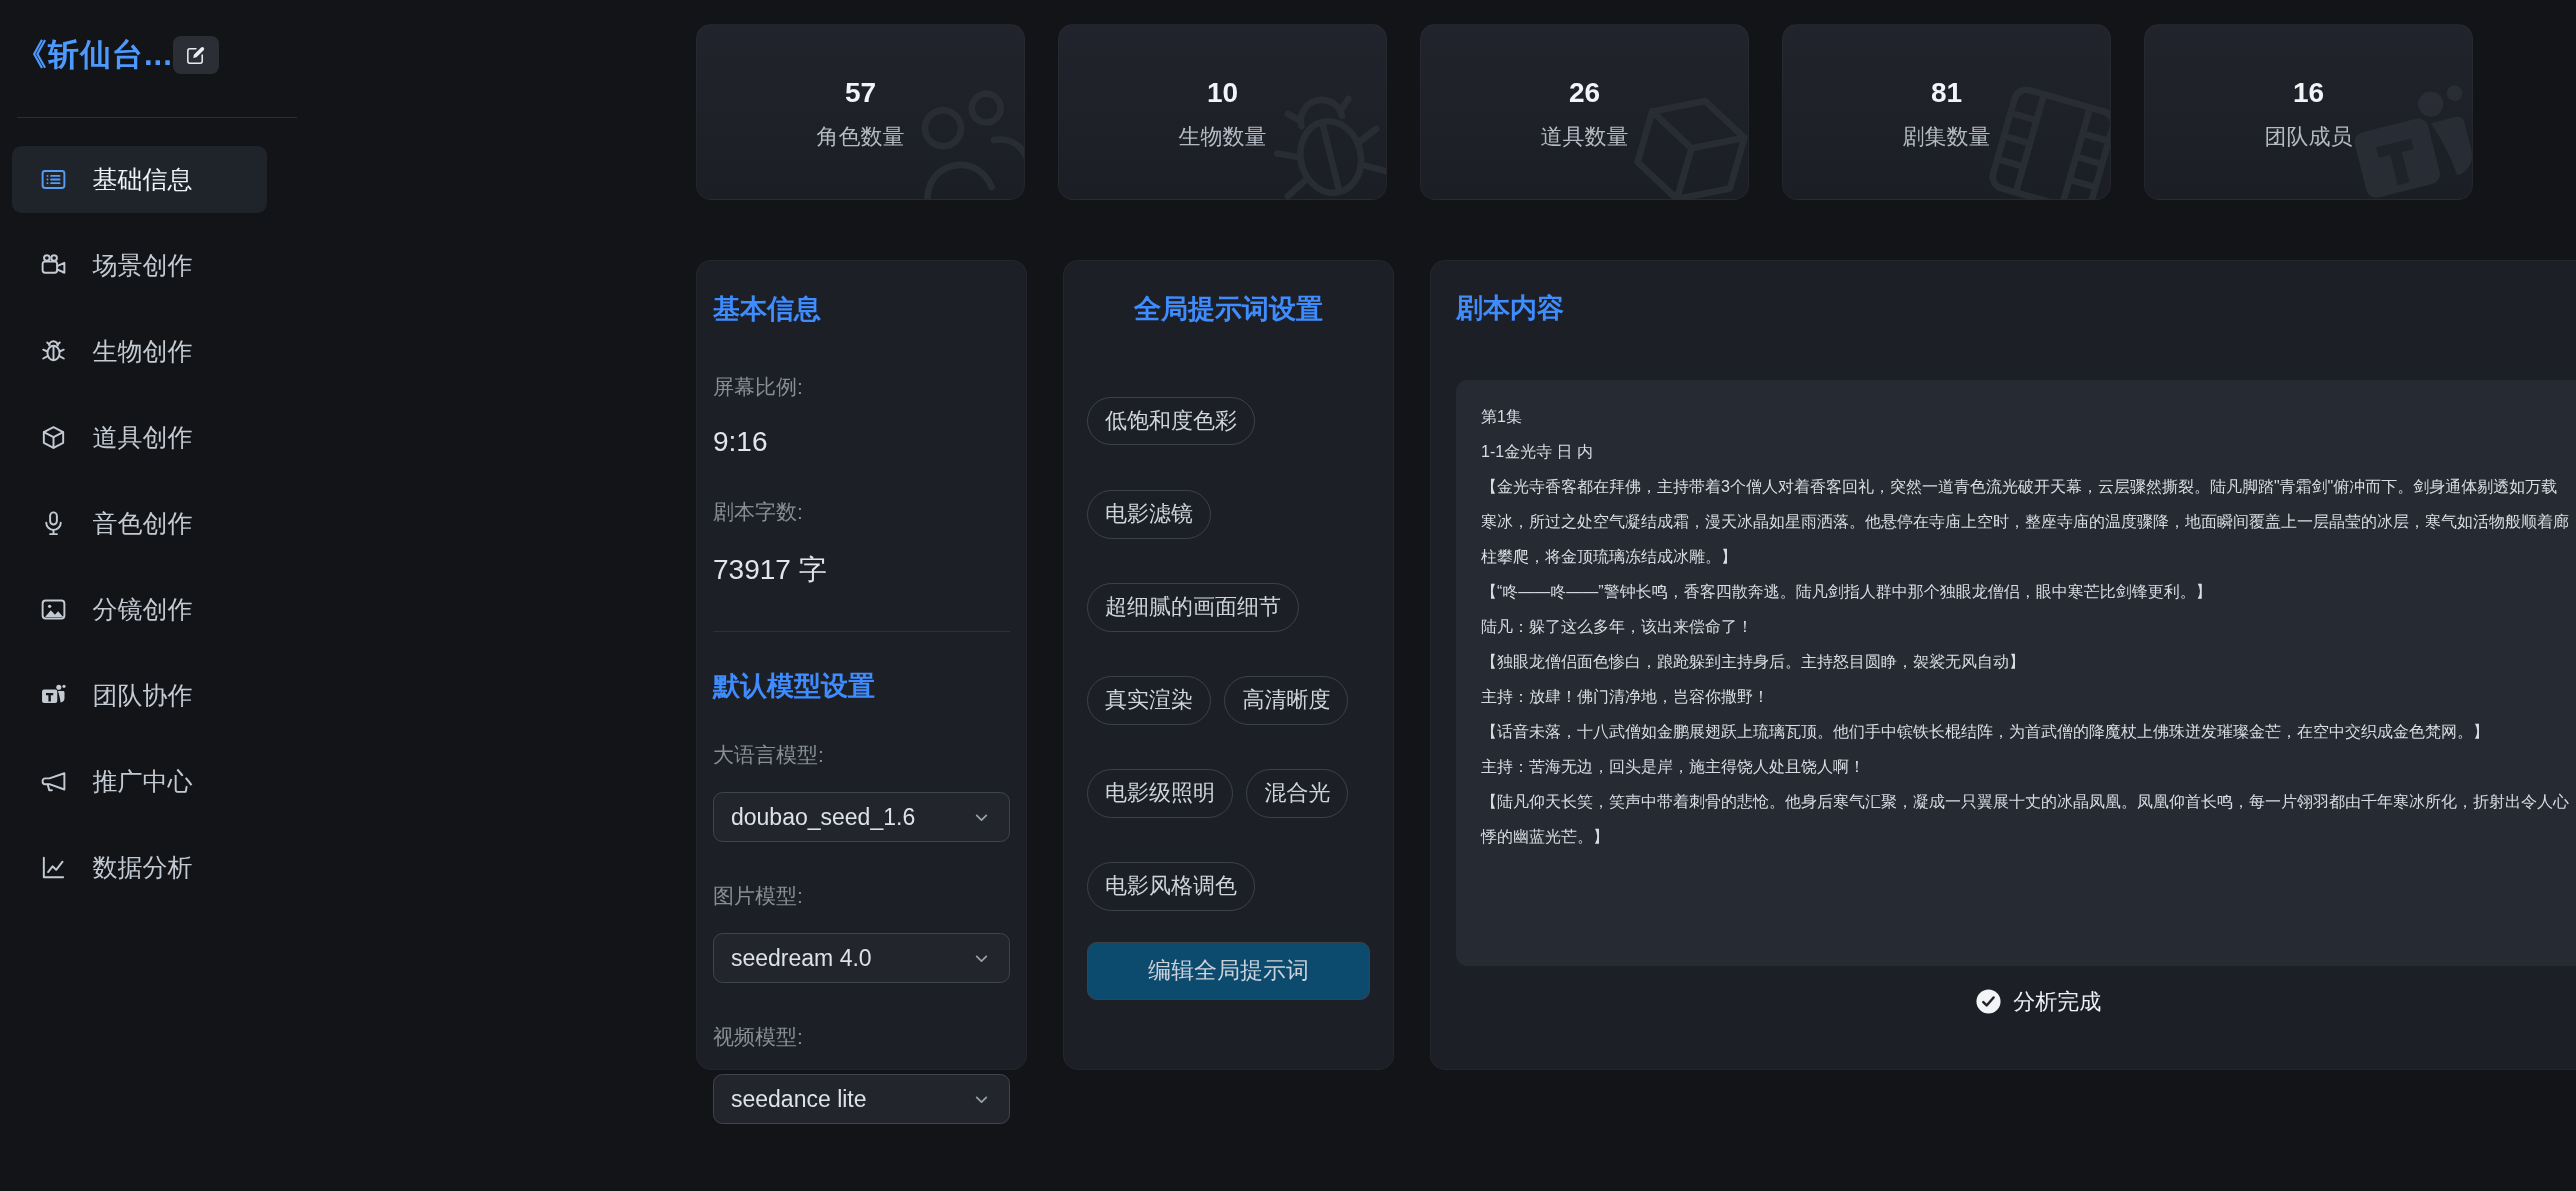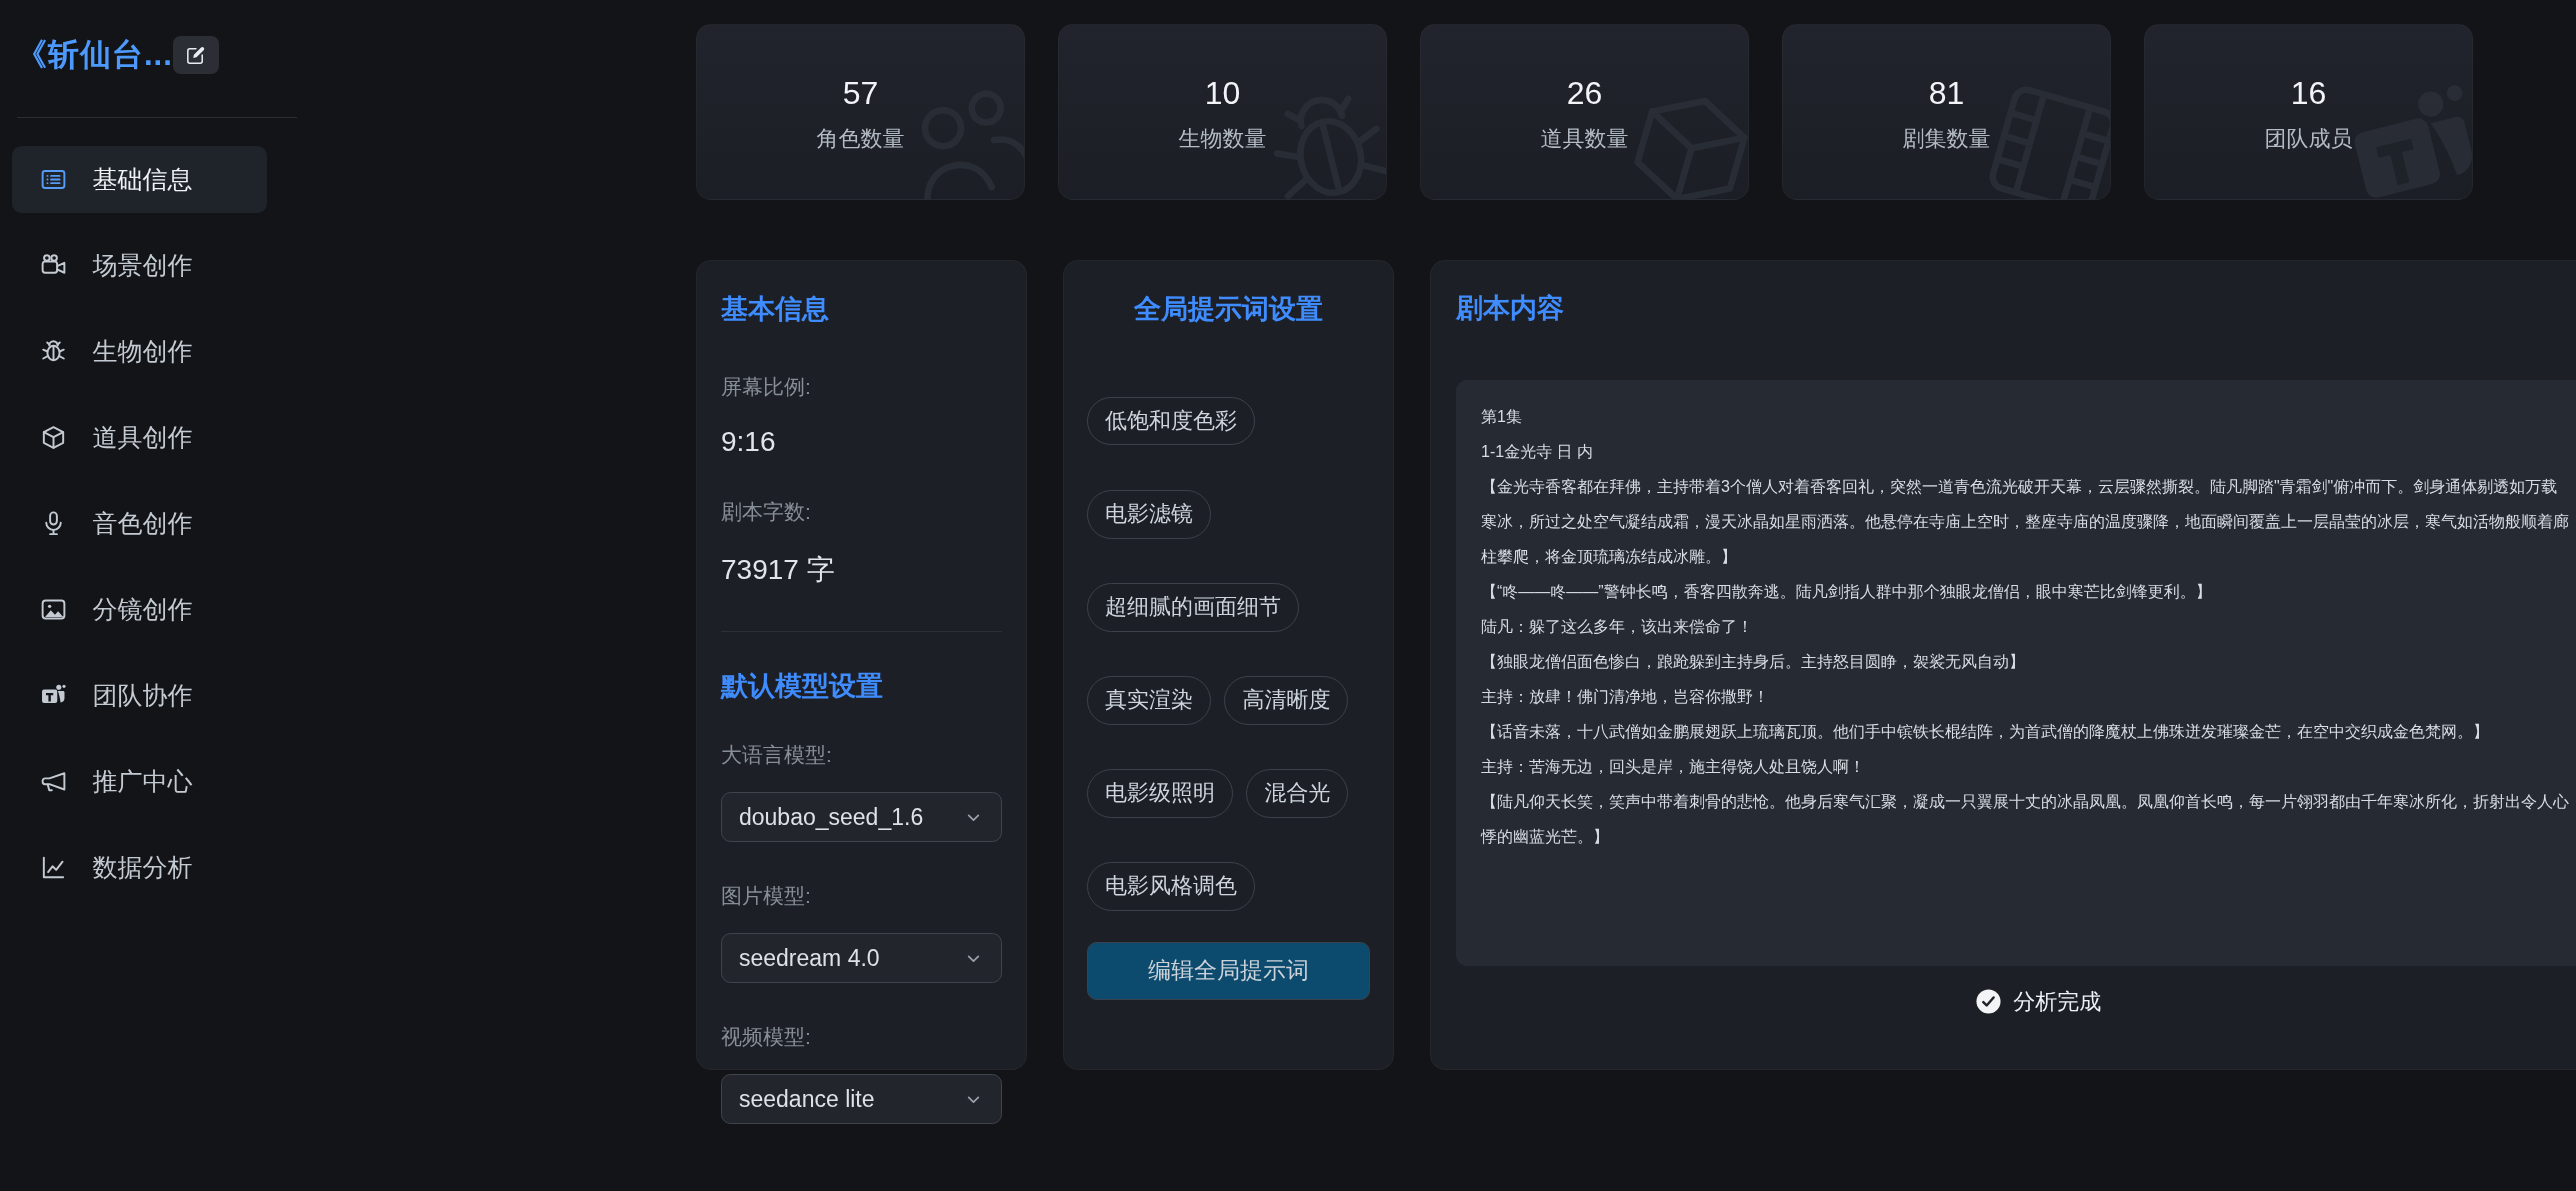--- a/index.html
+++ b/index.html
@@ -24,33 +24,33 @@
   .menu-item .icon svg{width:29px;height:29px;}
   .menu-item.active{background:#1f232a;color:#f0f3f6;}
   .menu-item.active .icon{color:#579bf5;}
 
   
   .stats{position:absolute;left:696px;top:24px;width:1777px;display:flex;gap:33px;}
   .stat-card{flex:1;height:176px;border-radius:15.3px;position:relative;overflow:hidden;
     background:linear-gradient(180deg,#21242c 0%,#1b1e24 100%);
     border:1px solid rgba(255,255,255,0.035);box-sizing:border-box;
     display:flex;flex-direction:column;align-items:center;justify-content:center;gap:19px;padding-top:3.8px;}
-  .stat-value{font-size:32px;font-weight:400;color:#f2f4f7;line-height:1;position:relative;z-index:1;}
+  .stat-value{font-size:28px;font-weight:700;color:#f2f4f7;line-height:1;position:relative;z-index:1;}
   .stat-label{font-size:22px;color:#b4bbc4;line-height:1;position:relative;z-index:1;}
   .stat-wm{position:absolute;right:-15.3px;bottom:-23px;color:#2e333b;opacity:.7;z-index:0;}
   .stat-wm svg{width:144px;height:144px;stroke:currentColor;fill:none;stroke-width:1.1;stroke-linecap:round;stroke-linejoin:round;}
   .stat-wm.tilt-l{transform:rotate(-14deg);}
   .stat-wm.tilt-r{transform:rotate(16deg);}
 
   
   .panel{position:absolute;top:260px;height:810px;background:#1c1f25;border:1px solid rgba(255,255,255,0.035);
     border-radius:15.3px;box-sizing:border-box;}
   .panel-heading{font-size:27px;font-weight:700;color:#3f8cff;line-height:1.1;}
 
-  #panel-basic{left:696px;width:331px;padding:34px 24px;}
+  #panel-basic{left:696px;width:331px;padding:34px 16px;}
   .field-label{font-size:21px;color:#878e97;margin-top:40px;}
   .field-label.first{margin-top:48px;}
   .field-value{font-size:28px;color:#e2e6ea;margin-top:25px;}
   .basic-divider{height:1px;background:#2c3037;margin-top:42px;}
   .sub-heading{margin-top:40px;}
   .select{margin-top:23px;height:50px;border:1px solid #3f454e;border-radius:9.6px;background:#22252c;
     display:flex;align-items:center;justify-content:space-between;padding:0 17px;box-sizing:border-box;cursor:pointer;}
   .select-value{font-size:23px;color:#dde2e8;}
   .select .chev{color:#9aa1aa;}
   .select .chev svg{width:21px;height:21px;stroke-width:2;}

